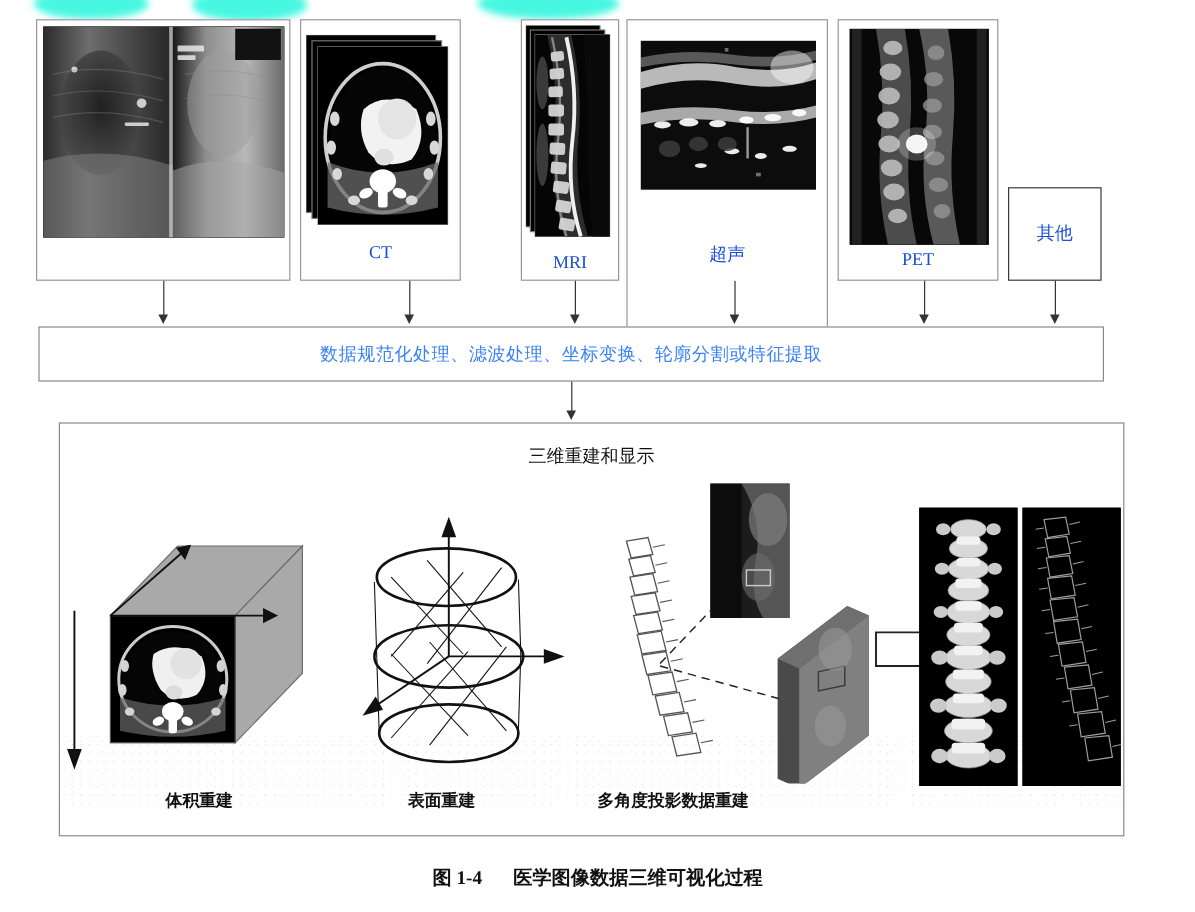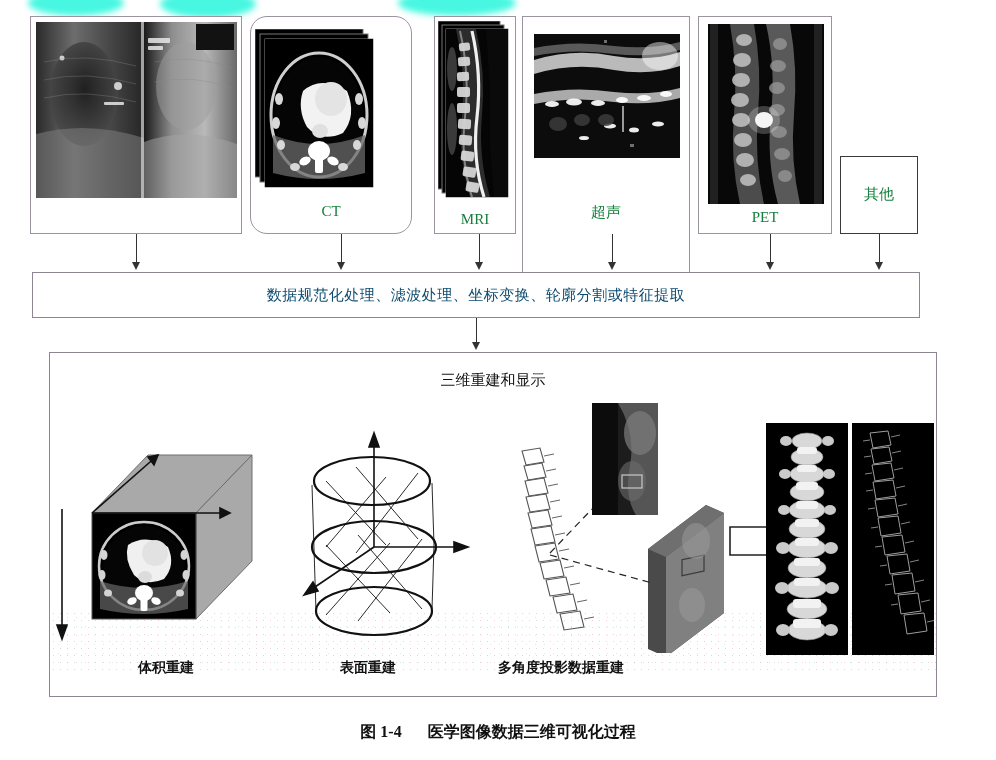--- a/index.html
+++ b/index.html
@@ -11,34 +11,34 @@
   .stage{position:absolute;left:0;top:0;width:996px;height:760px;}
 
   
   .cyan-blob{position:absolute;top:-10px;border-radius:50%;
     background:#3ff7e0;filter:blur(3px);opacity:.95;}
 
   
   .mod-box{position:absolute;border:1px solid #9b93a0;background:#fff;box-sizing:border-box;}
   .mod-img{position:absolute;background:#000;overflow:hidden;}
   .mod-label{position:absolute;left:0;right:0;text-align:center;
-    font-size:15px;color:#15803d;font-family:"Liberation Serif","DejaVu Serif",serif;
+    font-size:15px;color:#1d4ed8;font-family:"Liberation Serif","DejaVu Serif",serif;
     white-space:nowrap;}
 
   
   .vline{position:absolute;width:1px;background:#333;}
   .vhead{position:absolute;width:0;height:0;
     border-left:4px solid transparent;border-right:4px solid transparent;
     border-top:8px solid #333;}
 
   
   #proc-box{position:absolute;left:32px;top:272px;width:888px;height:46px;
     border:1px solid #8d8594;background:#fff;box-sizing:border-box;
     display:flex;align-items:center;justify-content:center;}
-  #proc-box .t{font-size:15px;letter-spacing:.5px;color:#0c4a6e;}
+  #proc-box .t{font-size:15px;letter-spacing:.5px;color:#3b82f6;}
 
   
   #recon-panel{position:absolute;left:32px;top:352px;width:888px;height:345px;
     border:1px solid #8d8594;background:#fff;box-sizing:border-box;overflow:hidden;margin-left:17px;}
   #recon-title{position:absolute;left:0;right:0;top:18px;text-align:center;font-size:15px;}
   .recon-label{position:absolute;font-size:14px;white-space:nowrap;font-weight:bold;
      font-family:"Liberation Serif","DejaVu Serif",serif;}
 
   
   .floor{position:absolute;left:0;right:0;bottom:26px;height:60px;
@@ -106,21 +106,21 @@
             <path d="M8 58 Q50 48 100 62"></path>
           <path d="M8 76 Q50 66 100 80"></path>
             <path d="M118 40 Q158 32 196 46"></path>
           <path d="M118 60 Q158 52 196 66"></path>
         </g>
         <rect x="160" y="2" width="38" height="26" fill="#121212"></rect>
       </svg>
     </div>
   </div>
 
-  <div class="mod-box" style="left:250px;top:16px;width:162px;height:218px;border-radius:17px;">
+  <div class="mod-box" style="left:250px;top:16px;width:134px;height:218px;">
     <div class="mod-img" style="left:4px;top:12px;width:126px;height:166px;background:transparent;">
       <svg width="126" height="166" viewBox="0 0 126 166">
         <rect x="0" y="0" width="108" height="148" fill="#000" stroke="#777" stroke-width="1"></rect>
         <rect x="5" y="5" width="108" height="148" fill="#000" stroke="#777" stroke-width="1"></rect>
         <rect x="10" y="10" width="108" height="148" fill="#000" stroke="#888" stroke-width="1"></rect>
         <g transform="translate(10,10)">
           <rect width="108" height="148" fill="#000"></rect>
           <ellipse cx="54" cy="76" rx="48" ry="62" fill="none" stroke="#cfcfcf" stroke-width="3"></ellipse>
           <ellipse cx="54" cy="76" rx="44" ry="58" fill="#050505"></ellipse>
           <path d="M38 52 Q56 36 82 52 Q92 76 78 94 Q56 104 42 88 Q32 70 38 52 Z" fill="#f2f2f2"></path>

